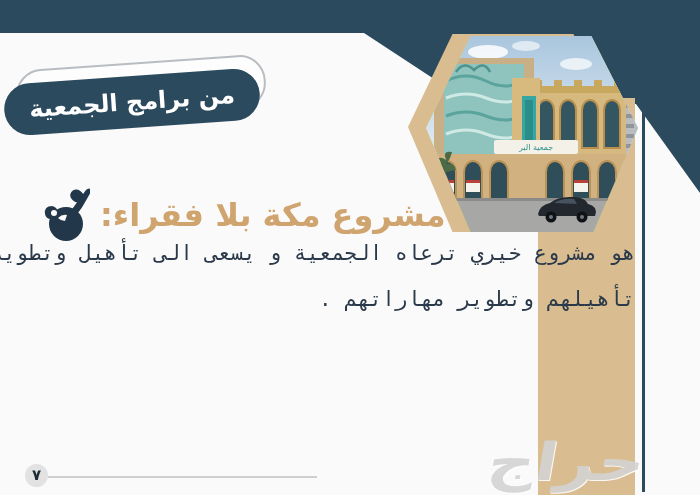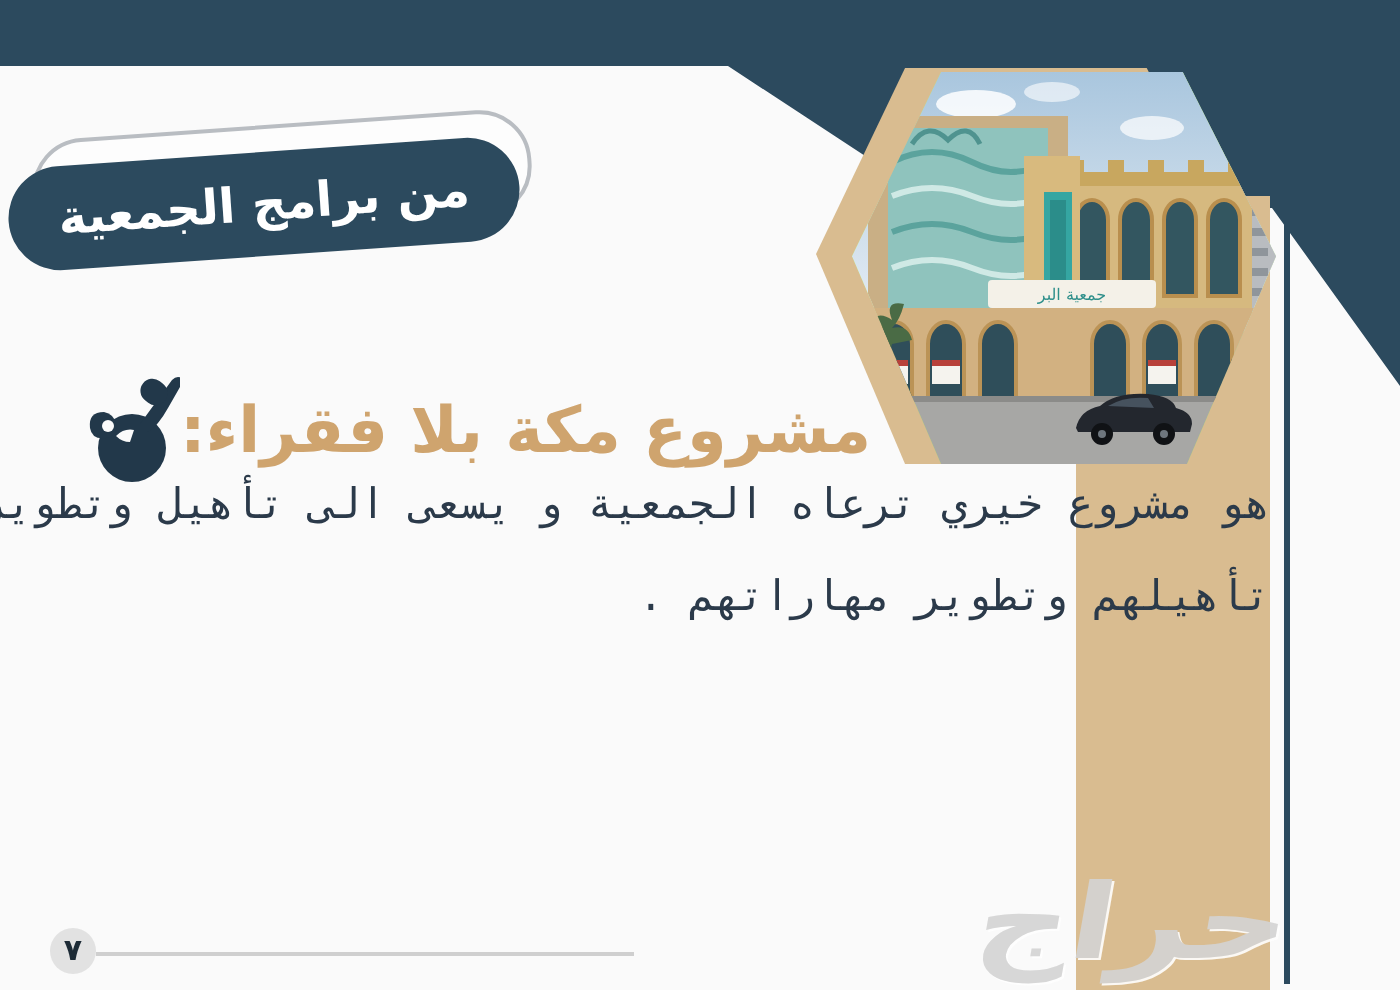--- a/index.html
+++ b/index.html
@@ -29,21 +29,21 @@
 
   
   .hex{clip-path:polygon(21% 0%,78% 0%,100% 47%,79% 100%,21% 100%,0% 47%);}
   .beige-hex{position:absolute;left:408px;top:34px;width:212px;height:198px;z-index:2;
     background:var(--tan,#d9bc90);}
   .photo-hex{position:absolute;left:426px;top:36px;width:212px;height:196px;z-index:3;background:#bef264;}
   .photo-hex svg{display:block;}
 
   
   .title-row{position:absolute;left:40px;top:186px;z-index:3;display:flex;direction:ltr;
-    align-items:center;gap:0;}
+    align-items:center;gap:10px;}
   .title-row h1{margin:0;font-size:32px;font-weight:bold;color:var(--gold,#cfa46e);
     direction:rtl;white-space:nowrap;letter-spacing:0;}
 
   
   .body-text{position:absolute;right:65px;top:232px;width:542px;z-index:3;
     direction:rtl;color:var(--text_navy,#2b3a4a);font-size:21px;font-weight:500;font-family:Liberation Mono, monospace;}
   .body-text .line{line-height:45.5px;white-space:nowrap;text-align:justify;text-align-last:justify;}
   .body-text .line.last{text-align-last:auto;}
 
   

